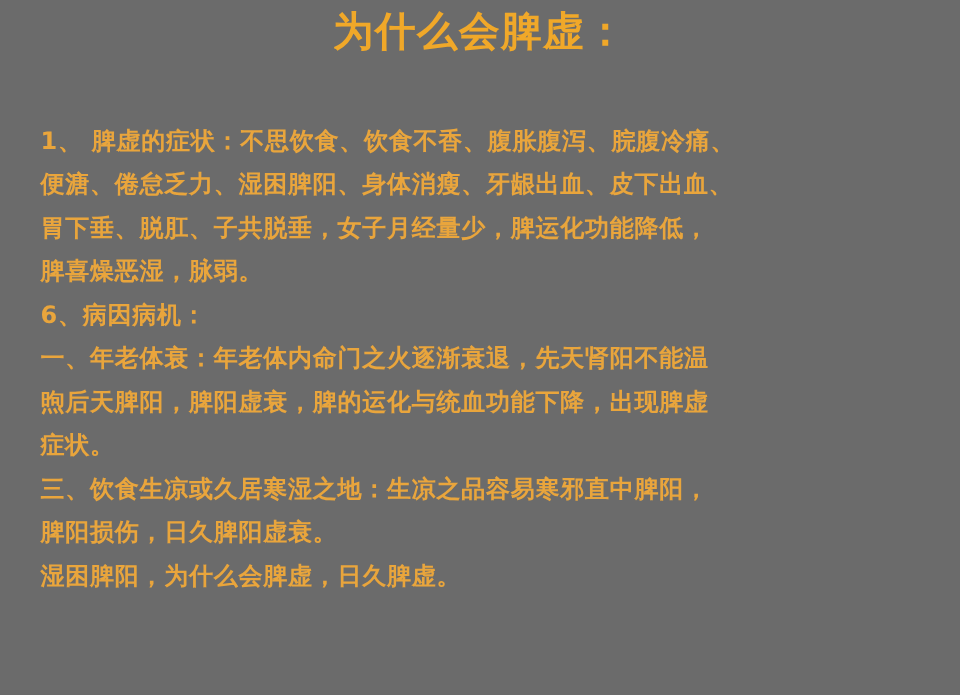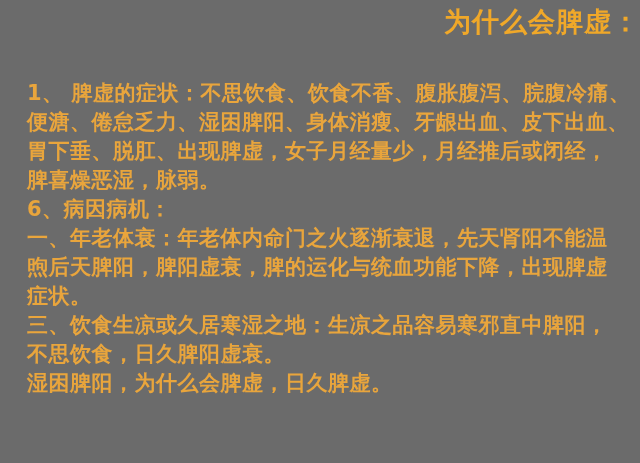--- a/index.html
+++ b/index.html
@@ -21,55 +21,55 @@
     position: relative;
     width: 640px;
     height: 463px;
     background: var(--bg);
   }
   .title {
     position: absolute;
     top: 6px;
     left: 0;
     width: 100%;
-    text-align: right;
+    text-align: center;
     font-size: 27px;
     font-weight: bold;
     color: var(--title-color);
     letter-spacing: 1px;
     line-height: 32px;
   }
   .content {
     position: absolute;
     top: 79px;
     left: 27px;
     right: 24px;
     color: var(--body-color);
-    font-size: 21px;
+    font-size: 16px;
     font-weight: bold;
     letter-spacing: 0.5px;
   }
   .line {
     height: 29px;
     line-height: 29px;
     white-space: nowrap;
     overflow: visible;
   }
 </style>
 </head>
 <body>
 
 <div class="slide">
   <h1 class="title">为什么会脾虚：</h1>
   <div class="content">
     <div class="line">1、 脾虚的症状：不思饮食、饮食不香、腹胀腹泻、脘腹冷痛、</div>
     <div class="line">便溏、倦怠乏力、湿困脾阳、身体消瘦、牙龈出血、皮下出血、</div>
-    <div class="line">胃下垂、脱肛、出现脾虚，女子月经量少，月经推后或闭经，</div>
+    <div class="line">胃下垂、脱肛、子共脱垂，女子月经量少，脾运化功能降低，</div>
     <div class="line">脾喜燥恶湿，脉弱。</div>
     <div class="line">6、病因病机：</div>
     <div class="line">一、年老体衰：年老体内命门之火逐渐衰退，先天肾阳不能温</div>
     <div class="line">煦后天脾阳，脾阳虚衰，脾的运化与统血功能下降，出现脾虚</div>
     <div class="line">症状。</div>
     <div class="line">三、饮食生凉或久居寒湿之地：生凉之品容易寒邪直中脾阳，</div>
-    <div class="line">不思饮食，日久脾阳虚衰。</div>
+    <div class="line">脾阳损伤，日久脾阳虚衰。</div>
     <div class="line">湿困脾阳，为什么会脾虚，日久脾虚。</div>
   </div>
 </div>
 
 </body></html>

